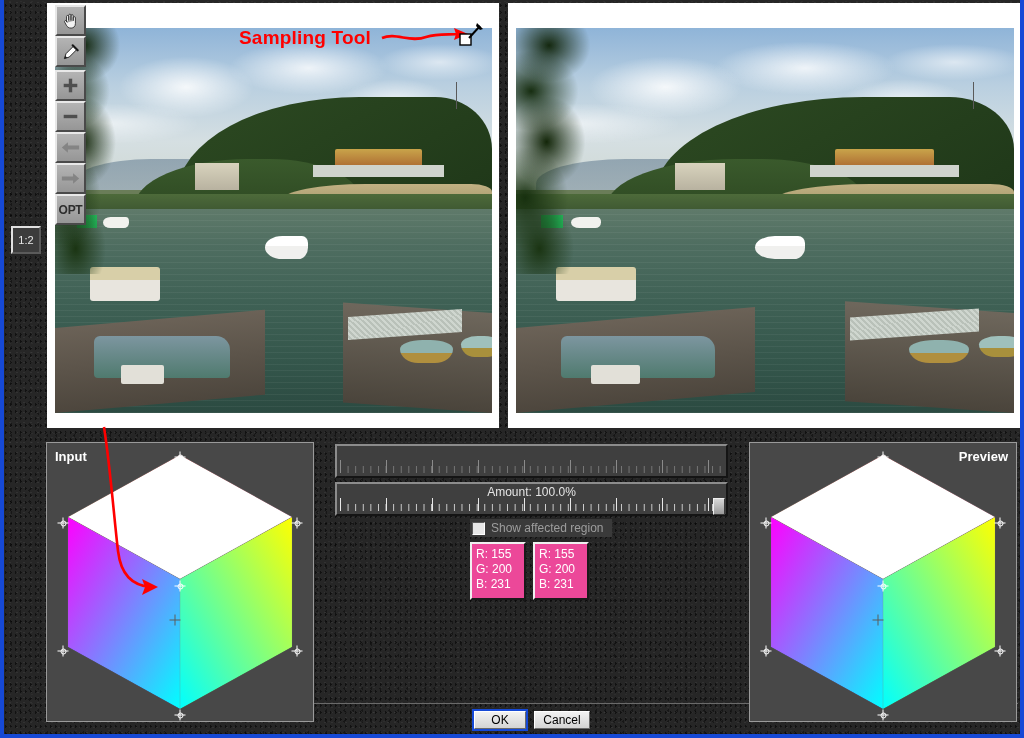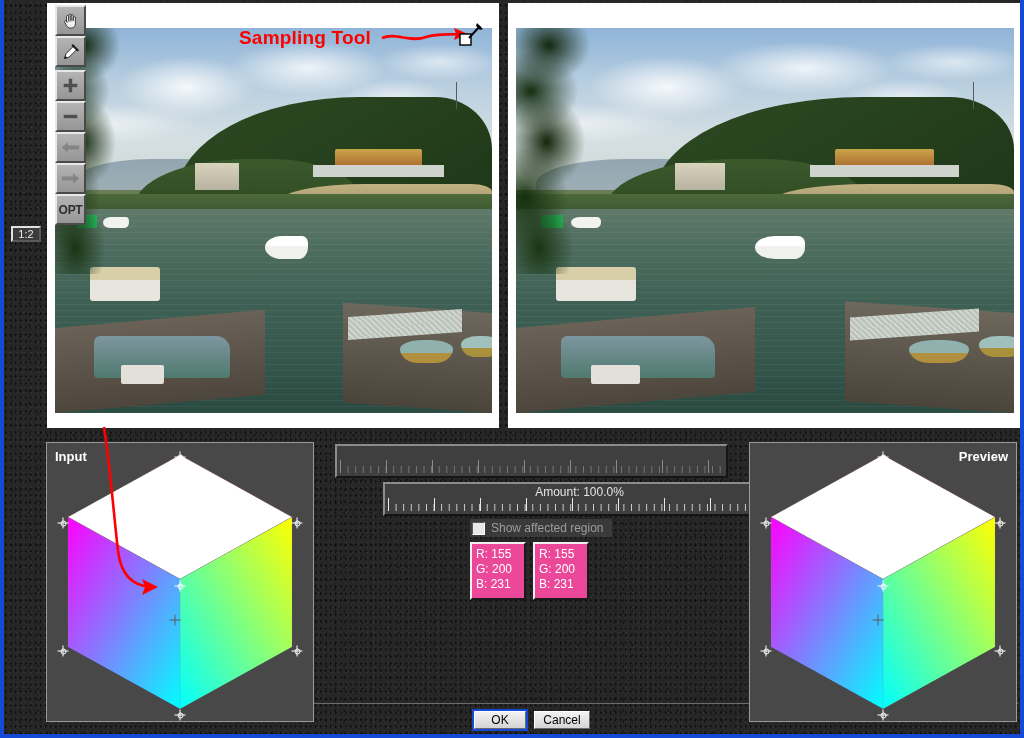--- a/index.html
+++ b/index.html
@@ -41,21 +41,21 @@
     background:linear-gradient(#b4b4b4,#969696);
     border:2px solid;
     border-color:#e8e8e8 #4a4a4a #4a4a4a #e8e8e8;
     box-sizing:border-box;
     display:flex;align-items:center;justify-content:center;
     color:#4f4f4f;font-size:17px;font-weight:bold;line-height:1;margin-left:46px;
   }
   .tbtn.small-label{font-size:12px;letter-spacing:-.3px;color:#2e2e2e;}
   .tbtn svg{display:block;}
   .zoomlabel{
-    position:absolute;left:6px;width:30px;height:16px;
+    position:absolute;left:6px;width:30px;height:28px;
     background:#3c3c3c;border:2px solid;
     border-color:#e0e0e0 #5a5a5a #5a5a5a #e0e0e0;
     box-sizing:border-box;color:#e8e8e8;font-size:11px;
     display:flex;align-items:center;justify-content:center;
     font-family:"Liberation Sans", sans-serif;
   }
 
   
   .img-panel{
     position:absolute;top:3px;height:425px;
@@ -185,21 +185,21 @@
 
   
   .slider-box{
     position:absolute;
     background:#3f3f3f;
     border:2px solid;
     border-color:#8c8c8c #141414 #141414 #8c8c8c;
     box-sizing:border-box;
   }
   #slider-brightness{left:335px;top:444px;width:393px;height:34px;}
-  #slider-amount{left:335px;top:482px;width:393px;height:34px;margin-left:48px;}
+  #slider-amount{left:335px;top:482px;width:393px;height:34px;}
   .slider-title{
     position:absolute;left:0;right:0;top:1px;text-align:center;
     font-size:12px;font-family:"Liberation Sans", sans-serif;
   }
   #slider-brightness .slider-title{color:#8c8c8c;}
   #slider-amount .slider-title{color:#e4e4e4;}
   .ticks{position:absolute;left:3px;right:3px;bottom:3px;height:13px;
     background-repeat:repeat-x;}
   #slider-brightness .ticks{
     background-image:

